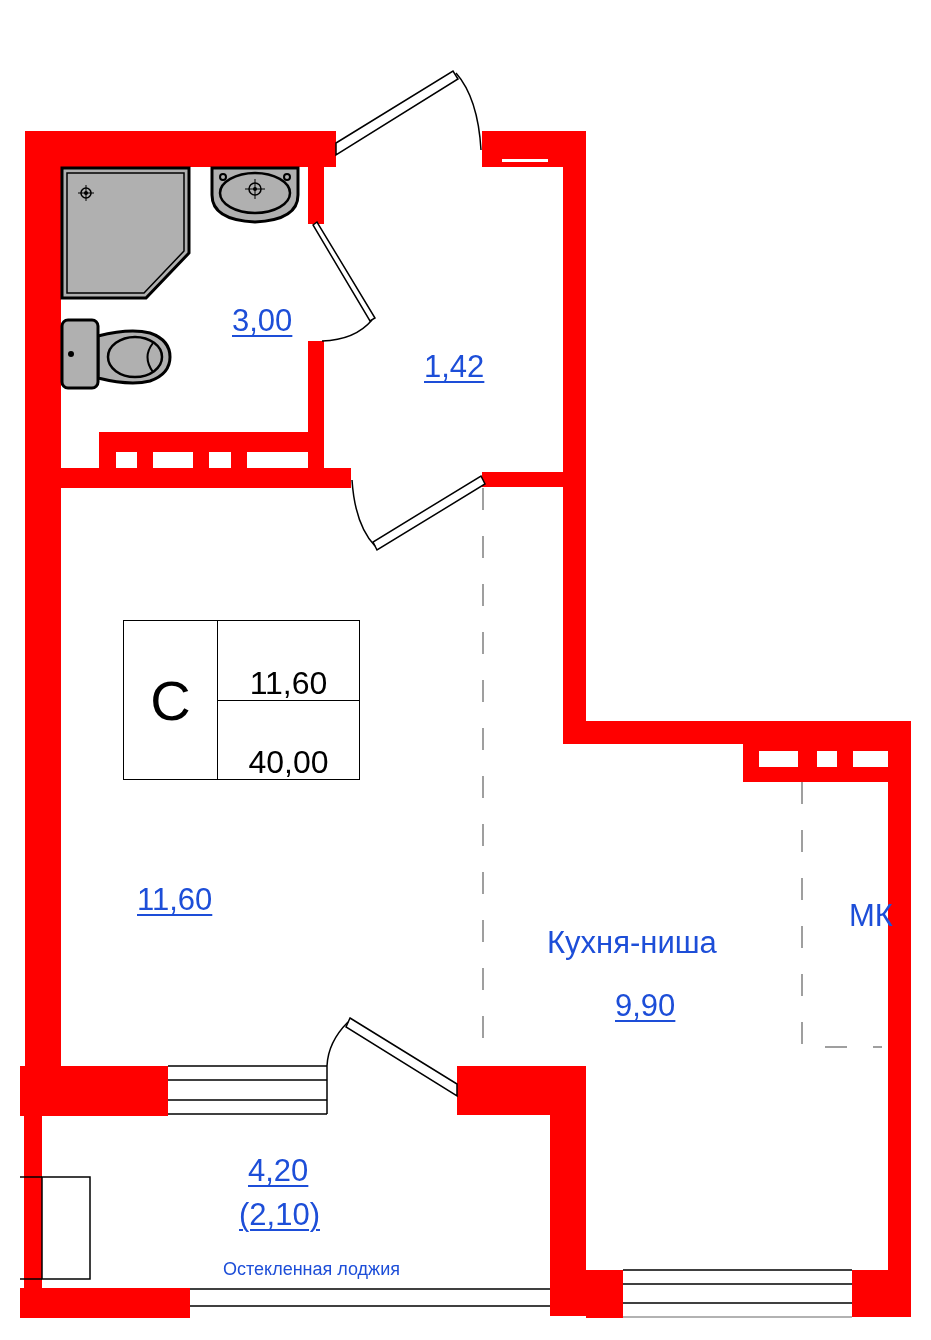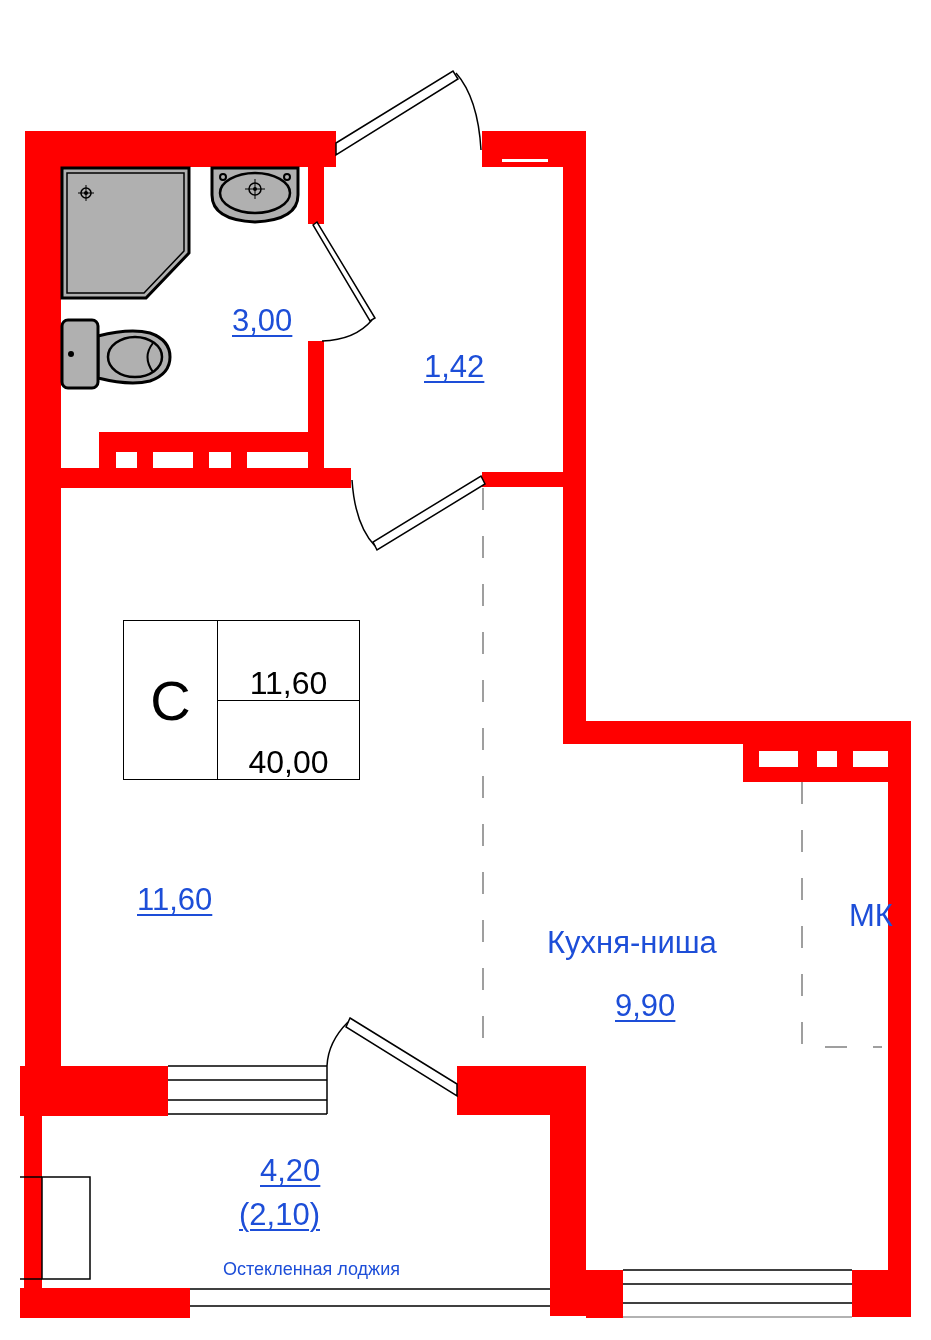--- a/index.html
+++ b/index.html
@@ -155,21 +155,21 @@
     <circle cx="71" cy="354" r="3" fill="#000"></circle>
   </g>
 </svg>
 
 <div class="lbl area" style="left:232px; top:305px;">3,00</div>
 <div class="lbl area" style="left:424px; top:351px;">1,42</div>
 <div class="lbl area" style="left:137px; top:884px;">11,60</div>
 <div class="lbl name" style="left:547px; top:927px;">Кухня-ниша</div>
 <div class="lbl area" style="left:615px; top:969px;margin-top:21px;">9,90</div>
 <div class="lbl name" style="left:820px; top:900px;margin-left:29px;">МК</div>
-<div class="lbl area" style="left:260px; top:1155px;">4,20</div>
+<div class="lbl area" style="left:248px; top:1155px;">4,20</div>
 <div class="lbl area" style="left:239px; top:1199px;">(2,10)</div>
 <div class="lbl small" style="left:223px; top:1260px;">Остекленная лоджия</div>
 
 <div class="summary">
   <div class="type">С</div>
   <div class="vals">
     <div>11,60</div>
     <div>40,00</div>
   </div>
 </div>

